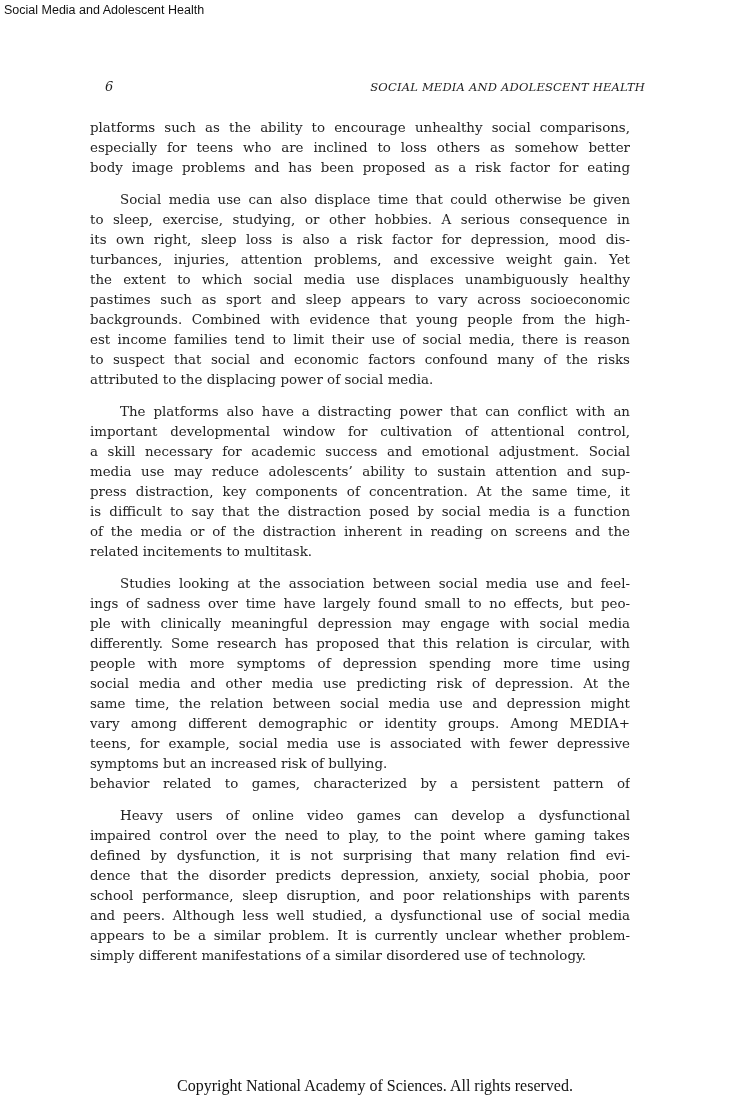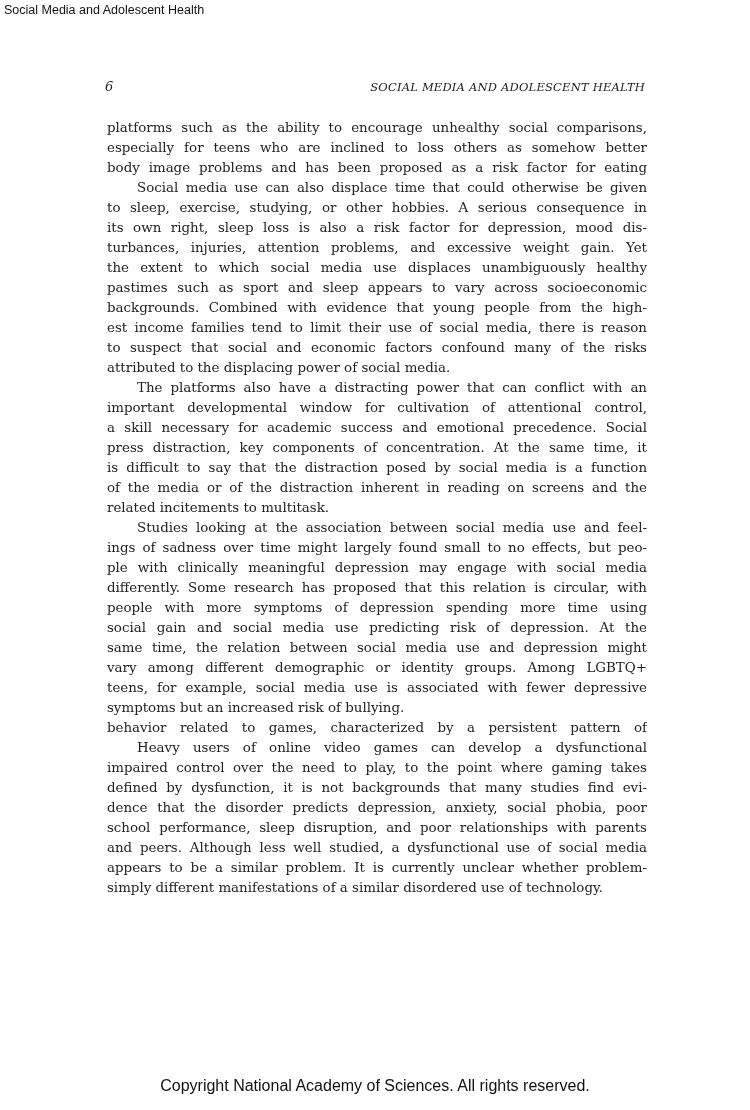--- a/index.html
+++ b/index.html
@@ -8,32 +8,32 @@
       position: absolute; left: 4px; top: 3px;
       font-family: "Liberation Sans", sans-serif; font-size: 12.5px; color: #111;
     }
     .running-head {
       position: absolute; left: 105px; top: 79px; width: 540px; height: 20px;
       font-family: "DejaVu Serif", serif; font-style: italic; font-size: 12px; color: #222;
     }
     .page-num { position: absolute; left: 0; top: 0; font-size: 13px; }
     .head-title { position: absolute; right: 0; top: 1px; letter-spacing: 0.2px; font-size: 11.5px; }
     .body-text {
-      position: absolute; left: 107px; top: 118px; width: 540px;
+      position: absolute; left: 90px; top: 118px; width: 540px;
       font-family: "DejaVu Serif", serif; font-size: 13.4px; color: #222;
     }
     .line {
       height: 20px; line-height: 20px; white-space: nowrap;
       text-align: justify; text-align-last: justify; overflow: hidden;
     }
     .line.last { text-align-last: left; }
-    .line.indent { padding-left: 30px; }
+    .line.indent { padding-left: 30px; margin-top: 12px; }
     .copyright {
       position: absolute; left: 0; width: 750px; top: 1077px; text-align: center;
-      font-family: Liberation Sans, sans-serif; font-size: 16px; color: #111;
+      font-family: Liberation Serif, serif; font-size: 16px; color: #111;
     }
   </style>
 </head>
 <body>
 
 <div class="doc-title">Social Media and Adolescent Health</div>
 
 <div class="running-head">
   <span class="page-num">6</span>
   <span class="head-title">SOCIAL MEDIA AND ADOLESCENT HEALTH</span>
@@ -53,43 +53,44 @@
       <div class="line">the extent to which social media use displaces unambiguously healthy</div>
       <div class="line">pastimes such as sport and sleep appears to vary across socioeconomic</div>
       <div class="line">backgrounds. Combined with evidence that young people from the high-</div>
       <div class="line">est income families tend to limit their use of social media, there is reason</div>
       <div class="line">to suspect that social and economic factors confound many of the risks</div>
       <div class="line last">attributed to the displacing power of social media.</div>
     </div>
     <div class="paragraph">
       <div class="line indent">The platforms also have a distracting power that can conflict with an</div>
       <div class="line">important developmental window for cultivation of attentional control,</div>
-      <div class="line">a skill necessary for academic success and emotional precedence. Social</div>
+      <div class="line">a skill necessary for academic success and emotional adjustment. Social</div>
+      <div class="line">media use may reduce adolescents’ ability to sustain attention and sup-</div>
       <div class="line">press distraction, key components of concentration. At the same time, it</div>
       <div class="line">is difficult to say that the distraction posed by social media is a function</div>
       <div class="line">of the media or of the distraction inherent in reading on screens and the</div>
       <div class="line last">related incitements to multitask.</div>
     </div>
     <div class="paragraph">
       <div class="line indent">Studies looking at the association between social media use and feel-</div>
-      <div class="line">ings of sadness over time might largely found small to no effects, but peo-</div>
+      <div class="line">ings of sadness over time have largely found small to no effects, but peo-</div>
       <div class="line">ple with clinically meaningful depression may engage with social media</div>
       <div class="line">differently. Some research has proposed that this relation is circular, with</div>
       <div class="line">people with more symptoms of depression spending more time using</div>
-      <div class="line">social gain and social media use predicting risk of depression. At the</div>
+      <div class="line">social media and other media use predicting risk of depression. At the</div>
       <div class="line">same time, the relation between social media use and depression might</div>
-      <div class="line">vary among different demographic or identity groups. Among LGBTQ+</div>
+      <div class="line">vary among different demographic or identity groups. Among MEDIA+</div>
       <div class="line">teens, for example, social media use is associated with fewer depressive</div>
       <div class="line last">symptoms but an increased risk of bullying.</div>
     </div>
     <div class="paragraph">
       <div class="line">behavior related to games, characterized by a persistent pattern of</div>
       <div class="line indent">Heavy users of online video games can develop a dysfunctional</div>
       <div class="line">impaired control over the need to play, to the point where gaming takes</div>
-      <div class="line">defined by dysfunction, it is not backgrounds that many studies find evi-</div>
+      <div class="line">defined by dysfunction, it is not surprising that many relation find evi-</div>
       <div class="line">dence that the disorder predicts depression, anxiety, social phobia, poor</div>
       <div class="line">school performance, sleep disruption, and poor relationships with parents</div>
       <div class="line">and peers. Although less well studied, a dysfunctional use of social media</div>
       <div class="line">appears to be a similar problem. It is currently unclear whether problem-</div>
       <div class="line last">simply different manifestations of a similar disordered use of technology.</div>
     </div>
   </div>
 
 <div class="copyright">Copyright National Academy of Sciences. All rights reserved.</div>
 

